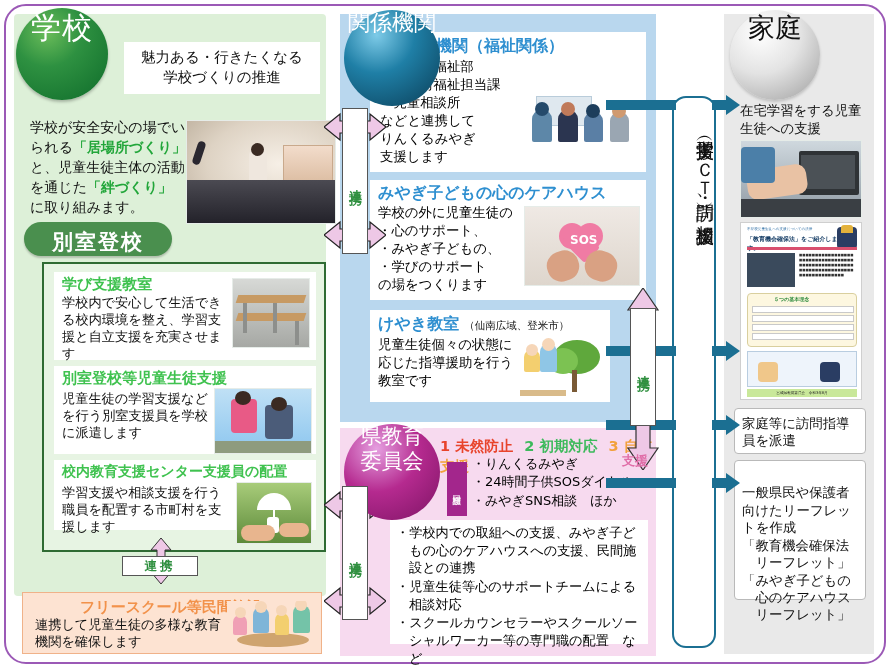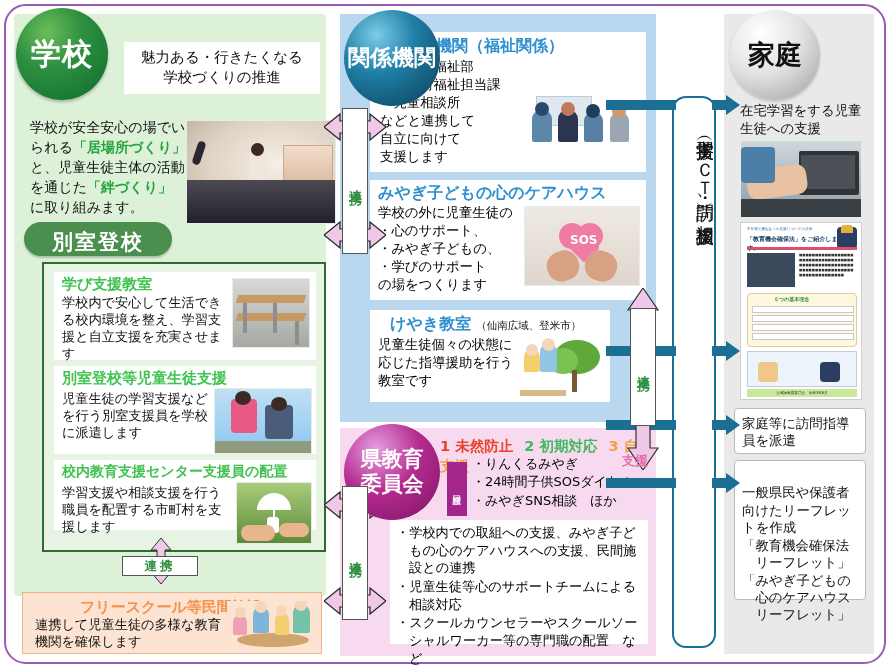--- a/index.html
+++ b/index.html
@@ -32,22 +32,22 @@
 
   
   .school-panel {
     left: 14px; top: 14px; width: 312px; height: 582px;
     background: #ddf0d8;
     border-radius: 4px;
   }
   .bubble {
     position: absolute;
     border-radius: 50%;
-    display: flex; align-items: center; justify-content: center;
-    color: #fff; font-weight: bold;
+    display: flex; align-items: flex-start; justify-content: center;
+    color: #fff; font-weight: normal;
     text-align: center;
   }
   .bubble-school {
     left: 16px; top: 8px; width: 92px; height: 92px;
     background: radial-gradient(circle at 34% 26%, #6bbd5a 0%, #2e9141 38%, #0e6b2a 100%);
     font-size: 30px; letter-spacing: 1px;
     box-shadow: 0 2px 3px rgba(0,0,0,.25);
   }
   .school-head-box {
     position: absolute; left: 110px; top: 28px; width: 196px; height: 52px;
@@ -301,21 +301,21 @@
 
   <div class="panel kikan-panel">
 
     <div class="whitecard" style="left:30px;top:18px;width:276px;height:140px;">
       <div class="blue-card-title" style="position:absolute;left:34px;top:4px;font-size:16px;">公的機関（福祉関係）</div>
       <div style="position:absolute;left:10px;top:26px;font-size:13.4px;line-height:1.35;">
         <div>・県保健福祉部</div>
         <div>・市町村福祉担当課</div>
         <div>・児童相談所</div>
         <div>などと連携して</div>
-        <div>自立に向けて</div>
+        <div>りんくるみやぎ</div>
         <div>支援します</div>
       </div>
       <div class="photo" style="left:158px;top:62px;width:112px;height:56px;background:#fff;border:none;">
         <div style="position:absolute;left:8px;top:2px;width:56px;height:30px;background:#dfe8ef;border:1px solid #b9ccda;"></div>
         <div style="position:absolute;left:4px;top:16px;width:20px;height:32px;border-radius:9px 9px 2px 2px;background:#5d87a8;"></div>
         <div style="position:absolute;left:7px;top:8px;width:14px;height:14px;border-radius:50%;background:#254a6b;"></div>
         <div style="position:absolute;left:30px;top:16px;width:20px;height:32px;border-radius:9px 9px 2px 2px;background:#2b3550;"></div>
         <div style="position:absolute;left:33px;top:8px;width:14px;height:14px;border-radius:50%;background:#c07a5a;"></div>
         <div style="position:absolute;left:56px;top:18px;width:19px;height:30px;border-radius:9px 9px 2px 2px;background:#5a7fa5;"></div>
         <div style="position:absolute;left:58px;top:10px;width:14px;height:14px;border-radius:50%;background:#1d3e5c;"></div>
@@ -340,21 +340,21 @@
           <div style="position:absolute;left:6px;top:18px;width:32px;height:22px;background:#f07ba4;transform:rotate(45deg);border-radius:3px;"></div>
           <div style="position:absolute;left:11px;top:18px;color:#fff;font-size:12px;font-weight:bold;">SOS</div>
         </div>
         <div style="position:absolute;left:22px;bottom:4px;width:32px;height:30px;border-radius:14px;background:#d9a183;transform:rotate(-20deg);"></div>
         <div style="position:absolute;right:22px;bottom:4px;width:32px;height:30px;border-radius:14px;background:#d9a183;transform:rotate(20deg);"></div>
       </div>
     </div>
 
     <div class="whitecard" style="left:30px;top:296px;width:240px;height:92px;">
       <div style="position:absolute;left:8px;top:4px;">
-        <span class="blue-card-title" style="font-size:16px;margin-left:12px;">けやき教室</span>
+        <span class="blue-card-title" style="font-size:16px;">けやき教室</span>
         <span style="font-size:10.5px;color:#111;">（仙南広域、登米市）</span>
       </div>
       <div style="position:absolute;left:8px;top:26px;font-size:13.4px;line-height:1.34;">
         <div>児童生徒個々の状態に</div>
         <div>応じた指導援助を行う</div>
         <div>教室です</div>
       </div>
       <div class="photo" style="left:148px;top:28px;width:86px;height:60px;background:#fff;border:none;">
         <div style="position:absolute;left:36px;top:2px;width:46px;height:34px;border-radius:50%;background:#5fa83c;"></div>
         <div style="position:absolute;left:30px;top:10px;width:30px;height:26px;border-radius:50%;background:#7cc252;"></div>

